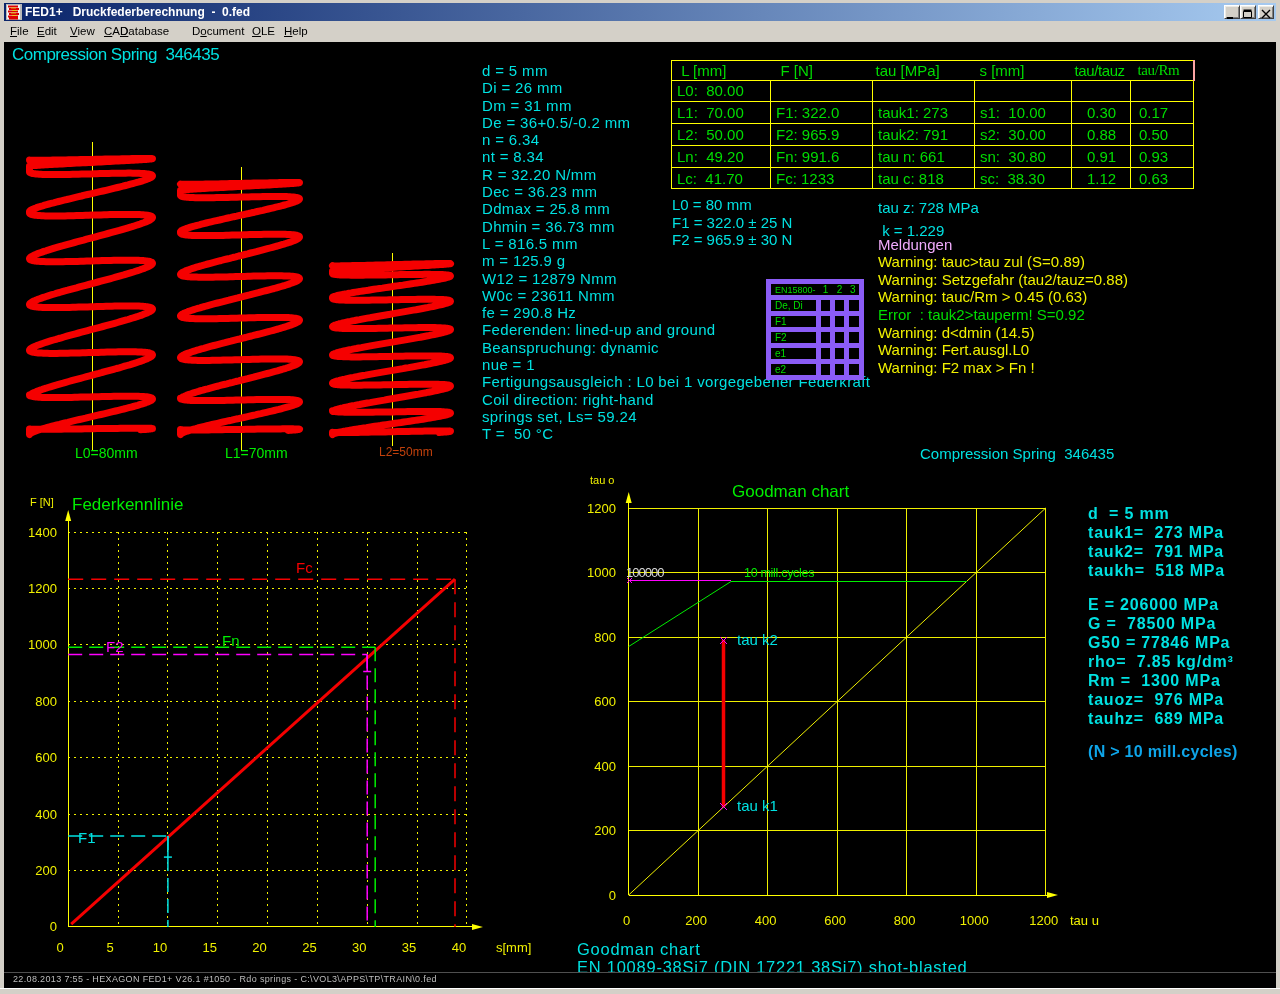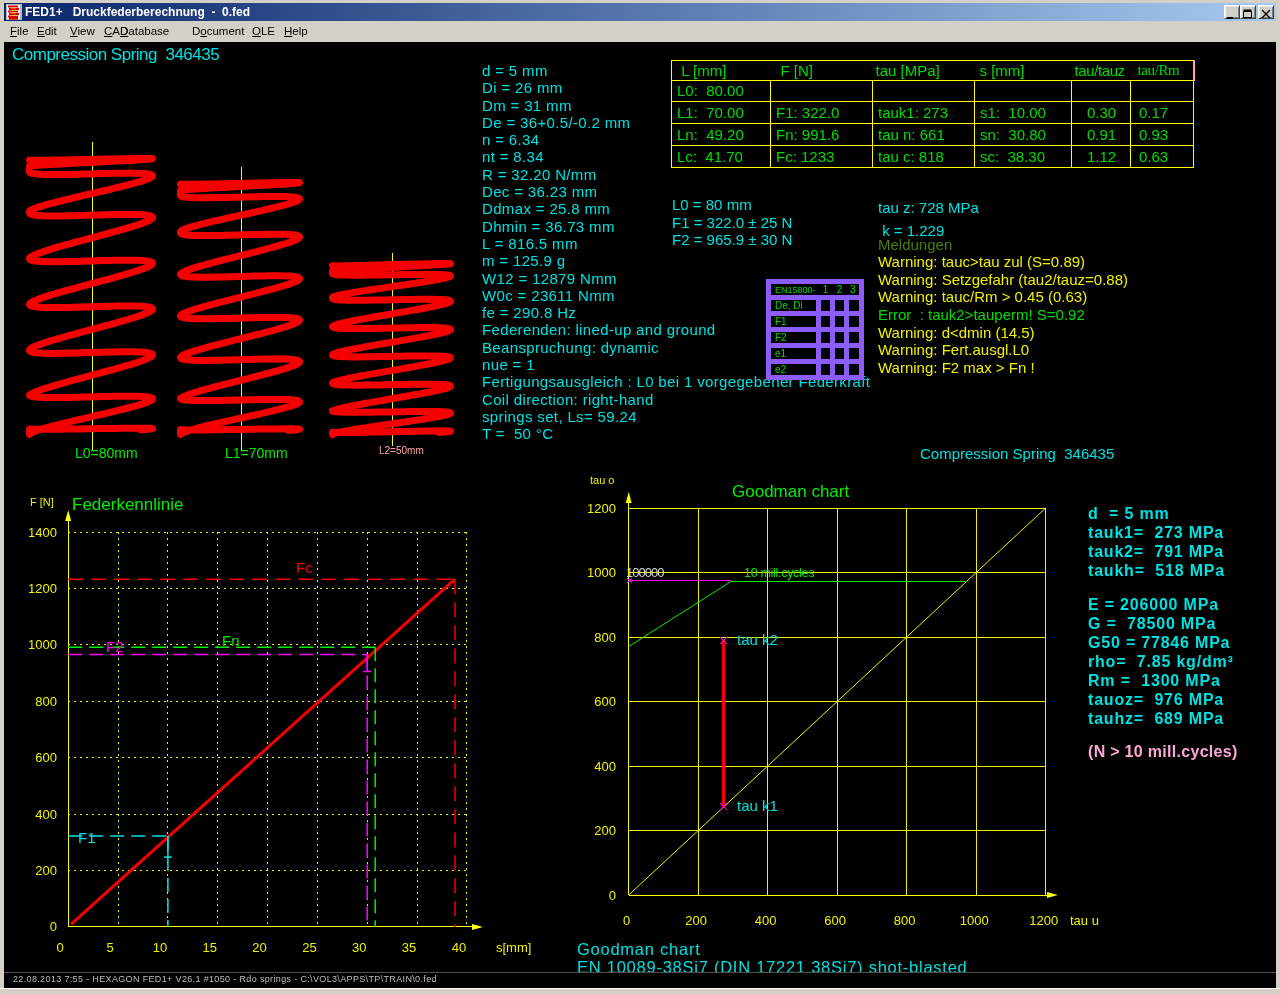--- a/index.html
+++ b/index.html
@@ -172,21 +172,21 @@
 <text x="744" y="577" fill="#00ee00" font-size="12.5" letter-spacing="-0.3">10 mill.cycles</text>
 <line x1="723.5" y1="640" x2="723.5" y2="807" stroke="#f50000" stroke-width="3.5"></line>
 <path d="M720 637 l7 7 M727 637 l-7 7" stroke="#ff00ff" stroke-width="1" fill="none"></path>
 <path d="M720 803 l7 7 M727 803 l-7 7" stroke="#ff00ff" stroke-width="1" fill="none"></path>
 <text x="737" y="645" fill="#00e1e1" font-size="15">tau k2</text>
 <text x="737" y="811" fill="#00e1e1" font-size="15">tau k1</text>
 </svg>
 <div class="t" style="left:8px;top:3px;color:#00e1e1;font-size:17px;letter-spacing:-0.5px">Compression Spring&nbsp; 346435</div>
 <div class="t" style="left:71px;top:403px;color:#00ee00;font-size:14px">L0=80mm</div>
 <div class="t" style="left:221px;top:403px;color:#00ee00;font-size:14px">L1=70mm</div>
-<div class="t" style="left:375px;top:403px;color:#fca5a5;font-size:10px">L2=50mm</div>
+<div class="t" style="left:375px;top:403px;color:#c2410c;font-size:12px">L2=50mm</div>
 <div class="t" style="left:478px;top:20px;color:#00e1e1;font-size:15px;line-height:17.3px;letter-spacing:0.35px">d = 5 mm<br>Di = 26 mm<br>Dm = 31 mm<br>De = 36+0.5/-0.2 mm<br>n = 6.34<br>nt = 8.34<br>R = 32.20 N/mm<br>Dec = 36.23 mm<br>Ddmax = 25.8 mm<br>Dhmin = 36.73 mm<br>L = 816.5 mm<br>m = 125.9 g<br>W12 = 12879 Nmm<br>W0c = 23611 Nmm<br>fe = 290.8 Hz<br>Federenden: lined-up and ground<br>Beanspruchung: dynamic<br>nue = 1<br>Fertigungsausgleich : L0 bei 1 vorgegebener Federkraft<br>Coil direction: right-hand<br>springs set, Ls= 59.24<br>T =  50 °C</div>
 <table id="bigtbl">
 <colgroup>
         <col style="width:99px">
         <col style="width:102px">
         <col style="width:102px">
         <col style="width:97px">
         <col style="width:59px">
         <col style="width:63px">
       </colgroup>
@@ -209,40 +209,48 @@
         </tr>
 <tr>
           <td>L1:&nbsp; 70.00</td>
           <td>F1: 322.0</td>
           <td>tauk1: 273</td>
           <td>s1:&nbsp; 10.00</td>
           <td>0.30</td>
           <td>0.17</td>
         </tr>
 <tr>
+          <td>L2:&nbsp; 50.00</td>
+          <td>F2: 965.9</td>
+          <td>tauk2: 791</td>
+          <td>s2:&nbsp; 30.00</td>
+          <td>0.88</td>
+          <td>0.50</td>
+        </tr>
+<tr>
           <td>Ln:&nbsp; 49.20</td>
           <td>Fn: 991.6</td>
           <td>tau n: 661</td>
           <td>sn:&nbsp; 30.80</td>
           <td>0.91</td>
           <td>0.93</td>
         </tr>
 <tr>
           <td>Lc:&nbsp; 41.70</td>
           <td>Fc: 1233</td>
           <td>tau c: 818</td>
           <td>sc:&nbsp; 38.30</td>
           <td>1.12</td>
           <td>0.63</td>
         </tr>
 </tbody>
     </table>
 <div class="t" style="left:668px;top:154px;color:#00e1e1;font-size:15px;line-height:17.6px">L0 = 80 mm<br>F1 = 322.0 ± 25 N<br>F2 = 965.9 ± 30 N</div>
 <div class="t" style="left:874px;top:154px;color:#00e1e1;font-size:15px;line-height:23px">tau z: 728 MPa<br>&nbsp;k = 1.229</div>
-<div class="t" style="left:874px;top:194px;color:#4d7c0f;font-size:15px">Meldungen</div>
+<div class="t" style="left:874px;top:194px;color:#f0abfc;font-size:15px">Meldungen</div>
 <div class="t" style="left:874px;top:211px;font-size:15px;line-height:17.68px"><div style="color:#f0f000;height:17.68px">Warning: tauc&gt;tau zul (S=0.89)</div><div style="color:#f0f000;height:17.68px">Warning: Setzgefahr (tau2/tauz=0.88)</div><div style="color:#f0f000;height:17.68px">Warning: tauc/Rm &gt; 0.45 (0.63)</div><div style="color:#00dd00;height:17.68px">Error&nbsp;&nbsp;: tauk2&gt;tauperm! S=0.92</div><div style="color:#f0f000;height:17.68px">Warning: d&lt;dmin (14.5)</div><div style="color:#f0f000;height:17.68px">Warning: Fert.ausgl.L0</div><div style="color:#f0f000;height:17.68px">Warning: F2 max &gt; Fn !</div></div>
 <table id="minitbl">
 <colgroup>
         <col style="width:50px">
         <col style="width:14px">
         <col style="width:14px">
         <col style="width:15px">
       </colgroup>
 <tbody>
         <tr>
@@ -279,19 +287,19 @@
           <td class="ml">e2</td>
           <td></td>
           <td></td>
           <td></td>
         </tr>
 </tbody>
     </table>
 <div class="t" style="left:916px;top:403px;color:#00e1e1;font-size:15px">Compression Spring&nbsp; 346435</div>
 <div class="t" style="left:1084px;top:462px;color:#00e1e1;font-size:16px;font-weight:bold;line-height:19px;letter-spacing:0.8px">d&nbsp;&nbsp;= 5 mm<br>tauk1=&nbsp; 273 MPa<br>tauk2=&nbsp; 791 MPa<br>taukh=&nbsp; 518 MPa</div>
 <div class="t" style="left:1084px;top:553px;color:#00e1e1;font-size:16px;font-weight:bold;line-height:19px;letter-spacing:0.8px">E = 206000 MPa<br>G =&nbsp; 78500 MPa<br>G50 = 77846 MPa<br>rho=&nbsp; 7.85 kg/dm³<br>Rm =&nbsp; 1300 MPa<br>tauoz=&nbsp; 976 MPa<br>tauhz=&nbsp; 689 MPa</div>
-<div class="t" style="left:1084px;top:701px;color:#f9a8d4;font-size:16px;font-weight:bold;letter-spacing:0.3px">(N &gt; 10 mill.cycles)</div>
+<div class="t" style="left:1084px;top:701px;color:#0ea5e9;font-size:16px;font-weight:bold;letter-spacing:0.3px">(N &gt; 10 mill.cycles)</div>
 <div class="t" style="left:573px;top:899px;color:#00e1e1;font-size:16.5px;line-height:17.5px;letter-spacing:0.75px">Goodman chart<br>EN 10089-38Si7 (DIN 17221 38Si7) shot-blasted</div>
 </div>
 <div id="statusbar">
     <div id="statustxt">22.08.2013 7:55 - HEXAGON FED1+ V26.1 #1050 - Rdo springs - C:\VOL3\APPS\TP\TRAIN\0.fed</div>
   </div>
 <div id="botframe"></div>
 
 </body></html>

